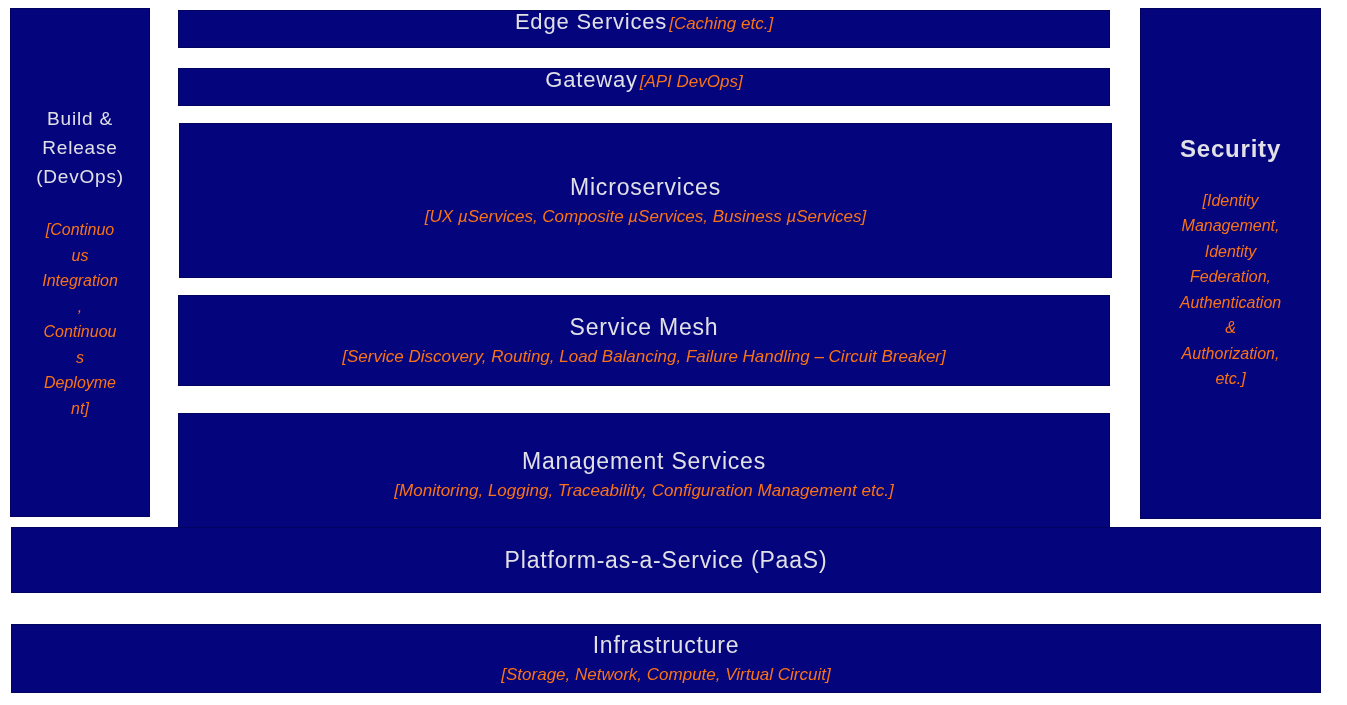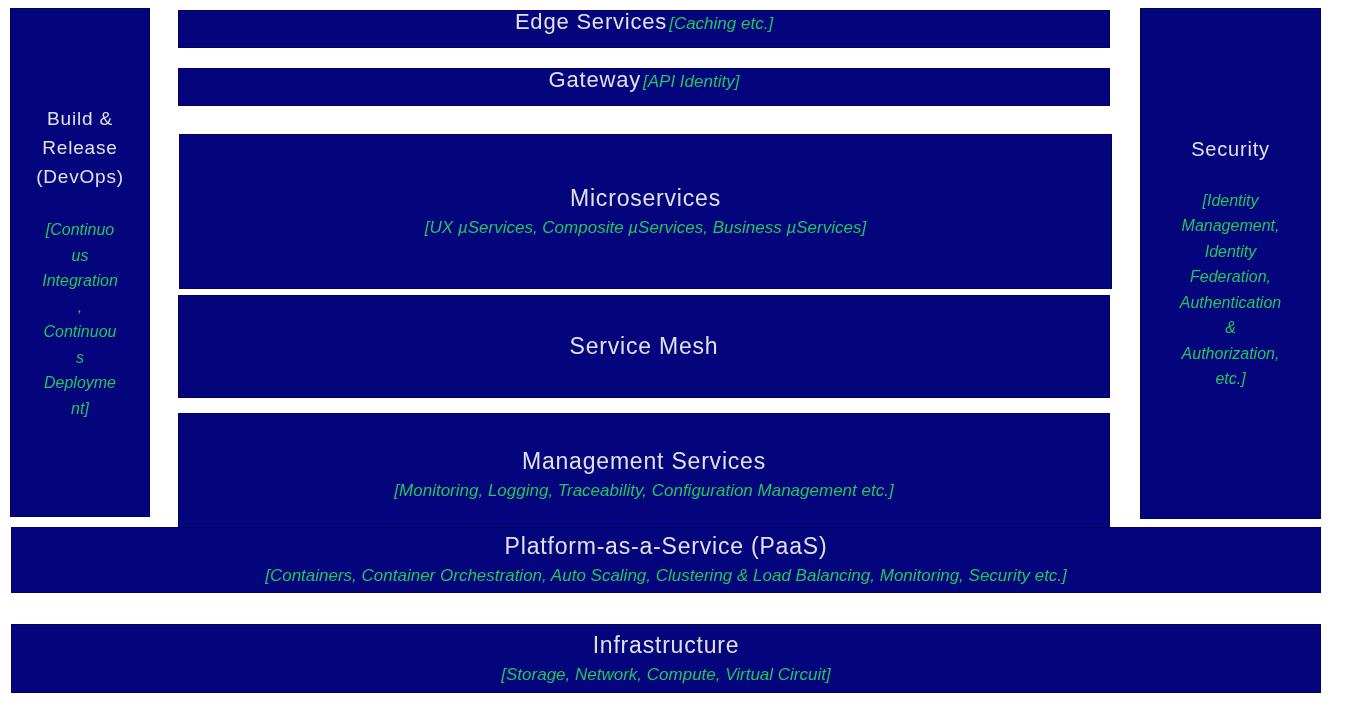--- a/index.html
+++ b/index.html
@@ -27,39 +27,39 @@
     font-size: 23px;
     font-weight: 400;
     letter-spacing: 0.8px;
     color: #e0e0e6;
     white-space: pre-line;
     line-height: 29px;
   }
   .box .subtitle {
     font-size: 17px;
     font-style: italic;
-    color: #22c55e;
+    color: #f97316;
     white-space: pre-line;
     line-height: 25px;
     margin-top: 2px;
   }
   
   .bar-inline { flex-direction: row; align-items: baseline; gap: 2px; }
   .bar-inline .title { font-size: 22px; line-height: 22px; }
   .bar-inline .subtitle { margin-top: 0; line-height: 18px; }
   
   .side .title { font-size: 19px; line-height: 29px; }
   .side .subtitle { font-size: 16px; line-height: 25.5px; margin-top: 26px; font-style: italic; }
-  #security-panel .title { font-size: 20px; line-height: 26px; }
+  #security-panel .title { font-size: 24px; line-height: 26px; font-weight: bold; }
   
   #build-release-panel { left: 10px;   top: 8px;   width: 140px;  height: 509px; align-items: center; }
   #edge-services-bar   { left: 178px;  top: 10px;  width: 932px;  height: 38px;  }
   #gateway-bar         { left: 178px;  top: 68px;  width: 932px;  height: 38px;  }
-  #microservices-box   { left: 179px;  top: 123px; width: 933px;  height: 155px; margin-top: 11px; }
-  #service-mesh-box    { left: 178px;  top: 295px; width: 932px;  height: 103px; }
+  #microservices-box   { left: 179px;  top: 123px; width: 933px;  height: 155px; }
+  #service-mesh-box    { left: 178px;  top: 295px; width: 932px;  height: 91px; }
   #management-box      { left: 178px;  top: 413px; width: 932px;  height: 123px;  }
   #security-panel      { left: 1140px; top: 8px;   width: 181px;  height: 511px; }
   #paas-bar            { left: 11px;   top: 527px; width: 1310px; height: 66px;  }
   #infrastructure-bar  { left: 11px;   top: 624px; width: 1310px; height: 69px;  }
 </style>
 </head>
 <body>
 
 <div id="canvas">
 
@@ -77,30 +77,31 @@
 nt]</div>
   </div>
 
   <div class="box bar-inline" id="edge-services-bar">
     <span class="title">Edge Services</span>
     <span class="subtitle">[Caching etc.]</span>
   </div>
 
   <div class="box bar-inline" id="gateway-bar">
     <span class="title">Gateway</span>
-    <span class="subtitle">[API Identity]</span>
+    <span class="subtitle">[API DevOps]</span>
   </div>
 
   <div class="box" id="microservices-box">
     <div class="title">Microservices</div>
     <div class="subtitle">[UX µServices, Composite µServices, Business µServices]</div>
   </div>
 
   <div class="box" id="service-mesh-box">
     <div class="title">Service Mesh</div>
+    <div class="subtitle">[Service Discovery, Routing,  Load Balancing, Failure Handling – Circuit Breaker]</div>
   </div>
 
   <div class="box" id="management-box">
     <div class="title">Management Services</div>
     <div class="subtitle">[Monitoring, Logging, Traceability, Configuration Management etc.]</div>
   </div>
 
   <div class="box side" id="security-panel">
     <div class="title">Security</div>
     <div class="subtitle">[Identity
@@ -108,21 +109,20 @@
 Identity
 Federation,
 Authentication
 &amp;
 Authorization,
 etc.]</div>
   </div>
 
   <div class="box" id="paas-bar">
     <div class="title">Platform-as-a-Service (PaaS)</div>
-    <div class="subtitle">[Containers, Container Orchestration, Auto Scaling, Clustering &amp; Load Balancing, Monitoring, Security etc.]</div>
   </div>
 
   <div class="box" id="infrastructure-bar">
     <div class="title">Infrastructure</div>
     <div class="subtitle">[Storage, Network, Compute, Virtual Circuit]</div>
   </div>
 
 </div>
 
 </body></html>

